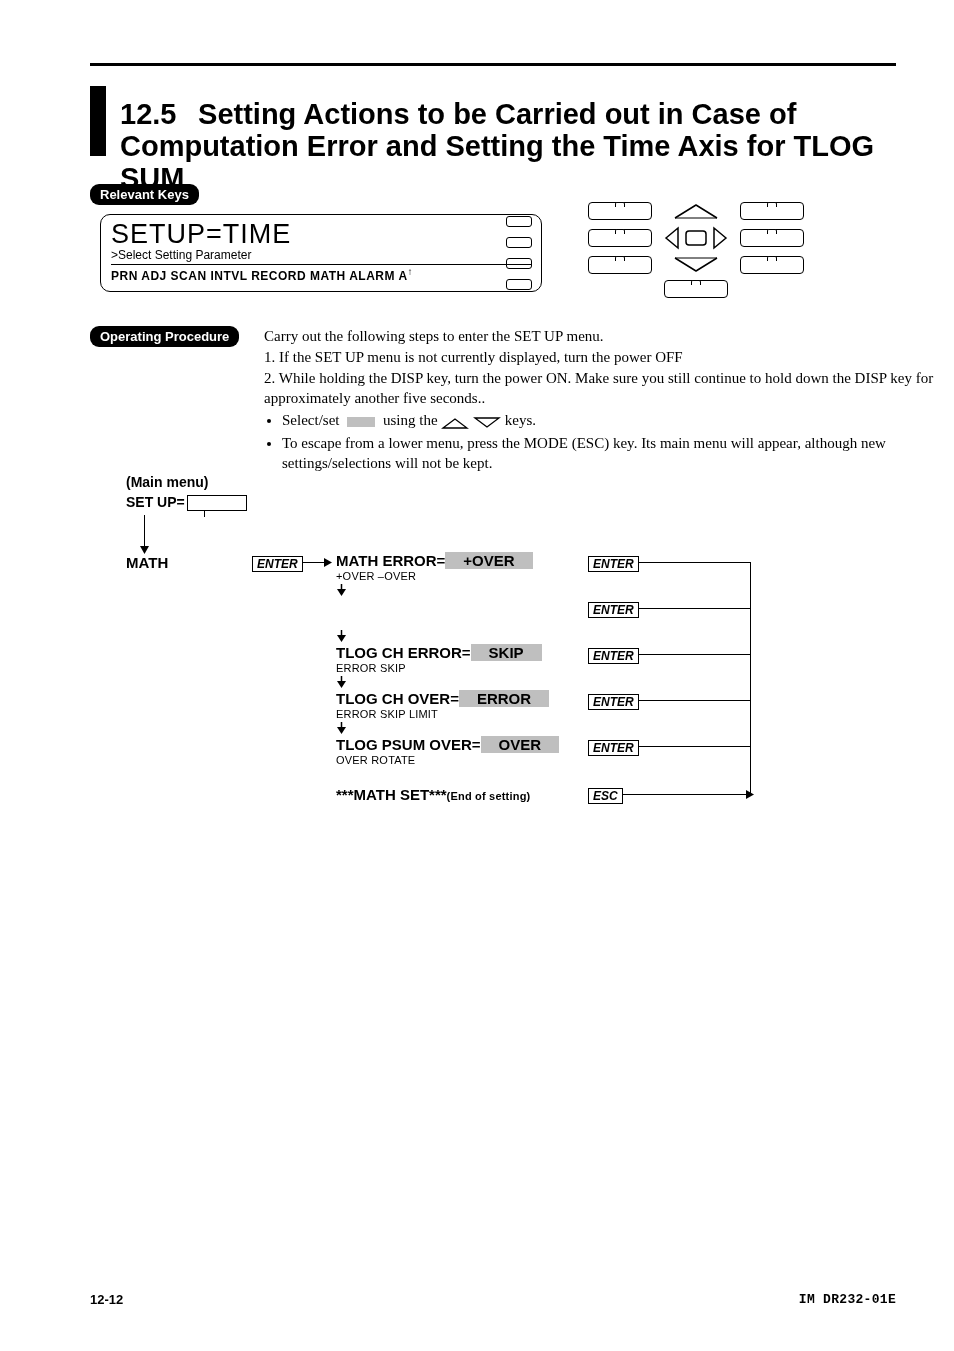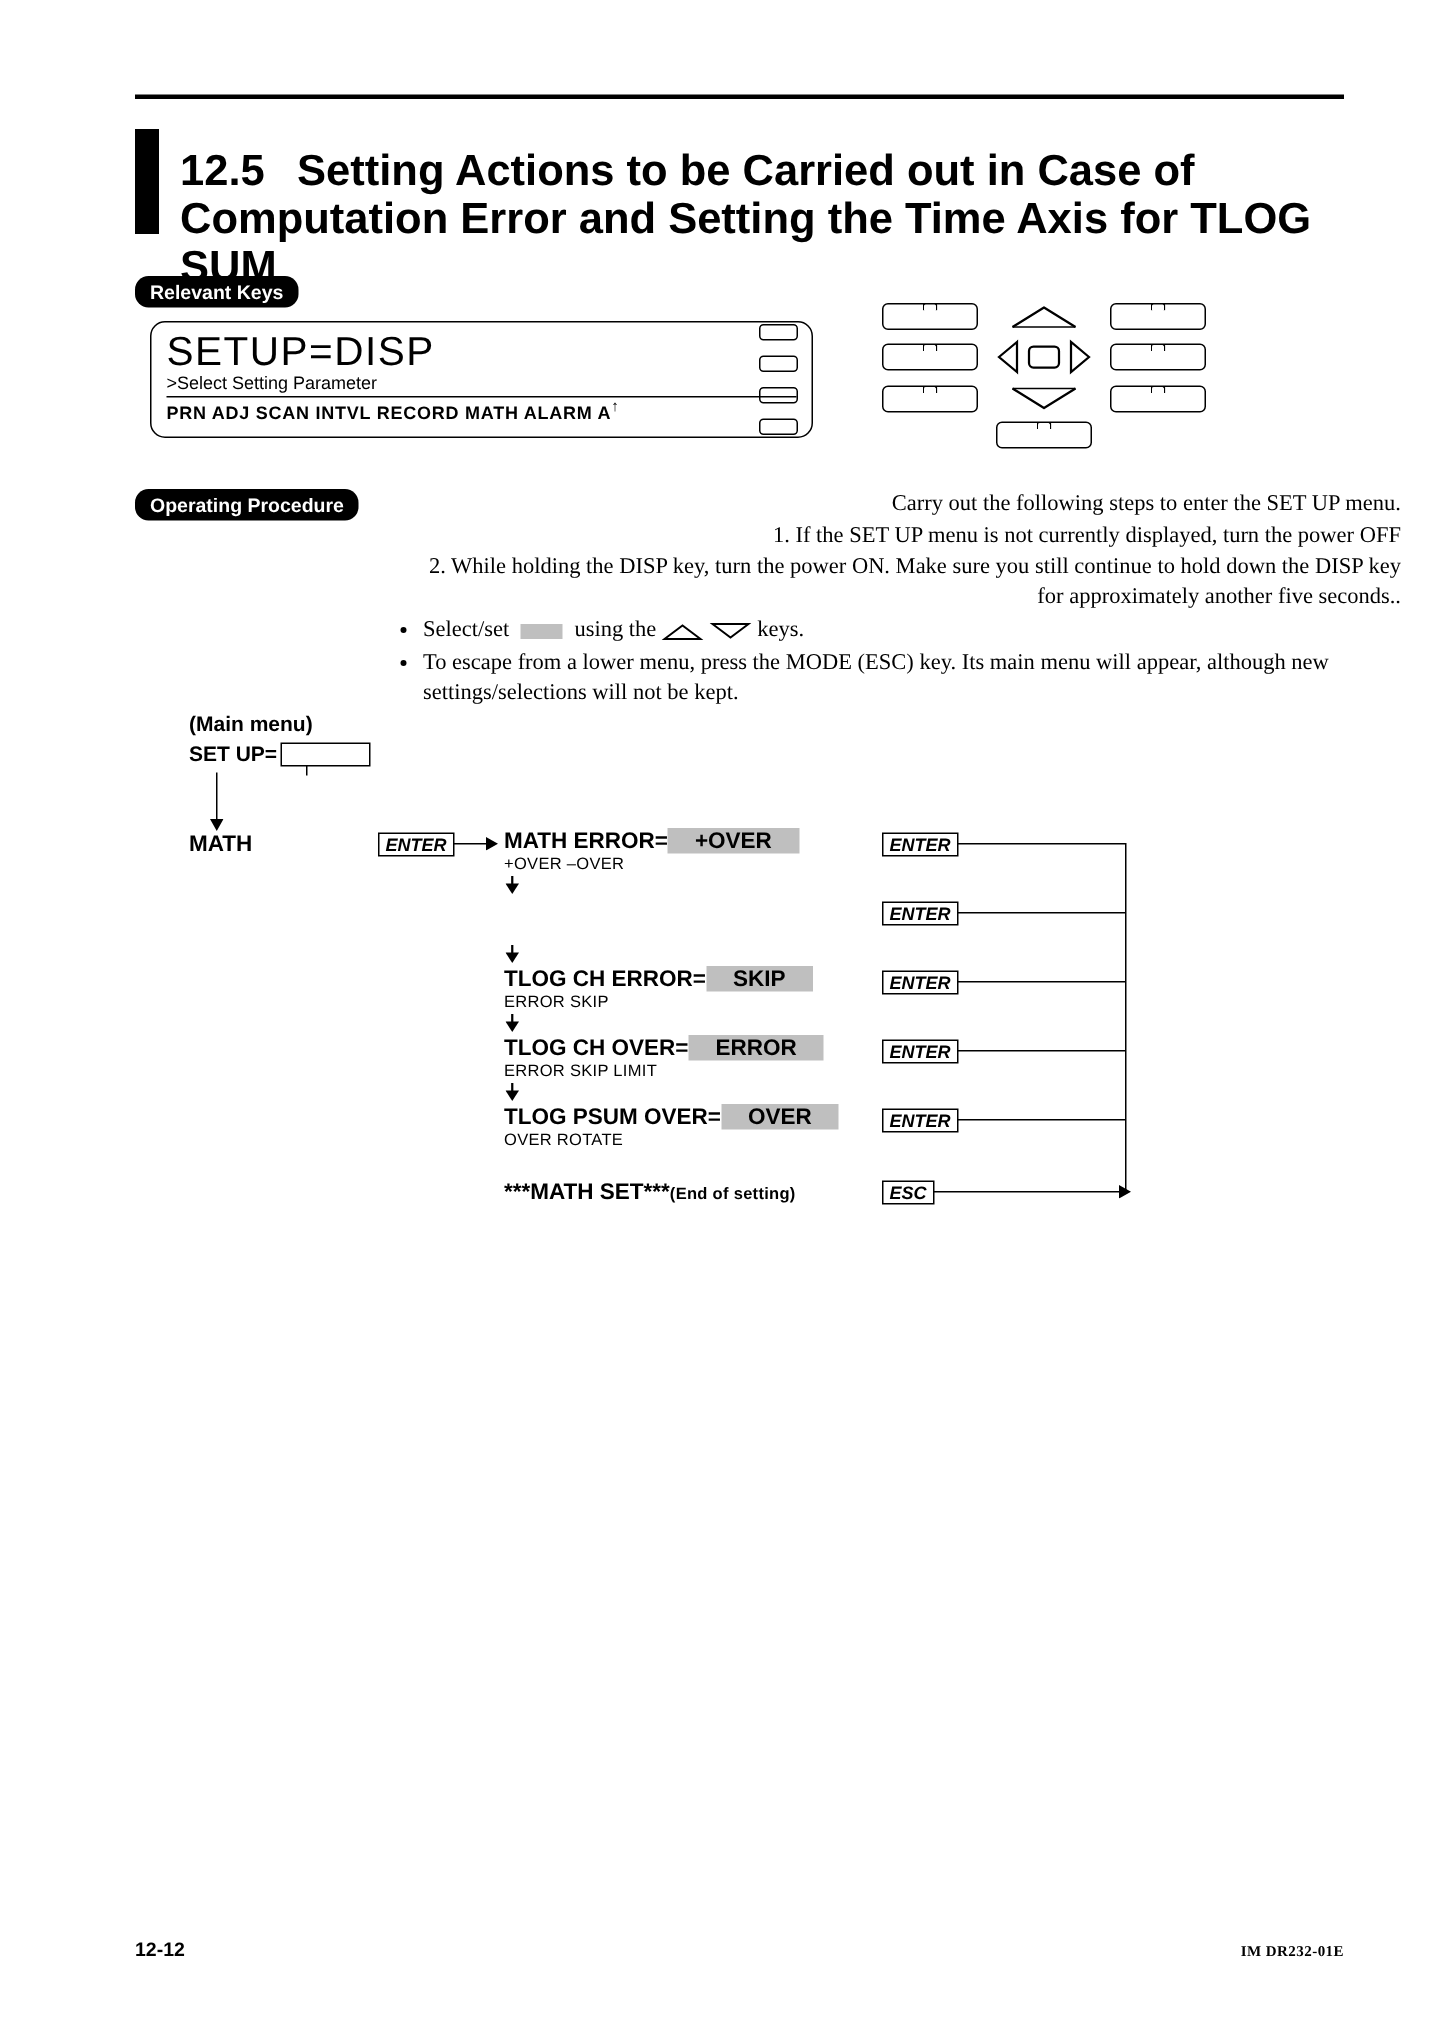--- a/index.html
+++ b/index.html
@@ -30,21 +30,21 @@
   .keypad { position: absolute; left: 582px; top: 201px; }
   .keypad table { border-collapse: separate; border-spacing: 0; }
   .keypad td { padding: 0; vertical-align: middle; text-align: center; }
   .kw { width: 76px; } .kh { height: 24px; }
   .key { display:inline-block; border:1px solid #000; border-radius:4px; position:relative; }
   .key-wide { width: 62px; height: 16px; }
   .key-wide .notch { position:absolute; left:50%; top:-1px; width:8px; height:4px; border:1px solid #000; border-bottom:none; background:#fff; transform:translateX(-50%); border-radius:2px 2px 0 0; }
 
   .op-row { position: absolute; left: 90px; top: 326px; right: 20px; }
   .op-text { position: absolute; left: 264px; top: 326px; right: 20px; font-size: 15px; line-height: 20px; }
-  .op-text .step { margin: 0 0 1px 16px; text-align: right; }
+  .op-text .step { margin: 0 0 1px 0; }
   .op-text ul { margin: 2px 0 0 0; padding: 0 0 0 18px; }
   .op-text li { margin: 0 0 1px 0; }
   .cursor-box { display:inline-block; width:28px; height:10px; background:#bfbfbf; vertical-align:middle; margin: 0 4px; }
   .mini-up, .mini-down { display:inline-block; vertical-align:middle; }
   .mini-up svg, .mini-down svg { display:inline-block; vertical-align:middle; }
 
   .flow { position: absolute; left: 90px; top: 474px; right: 20px; font-family: Helvetica, Arial, sans-serif; margin-left: 36px; }
   .flow .mm { font-weight:700; font-size:14px; }
   .flow .setup { font-weight:700; font-size:14px; margin-top:4px; }
   .flow .setup .box { display:inline-block; width:58px; height:14px; border:1px solid #000; vertical-align:middle; margin-left:2px; position:relative; }
@@ -57,39 +57,39 @@
   .flow .enter { display:inline-block; border:1.5px solid #000; font-style: italic; font-weight:700; font-family: Helvetica, Arial, sans-serif; font-size:12px; padding: 0 4px; line-height:14px; }
   .flow .esc { display:inline-block; border:1.5px solid #000; font-style: italic; font-weight:700; font-family: Helvetica, Arial, sans-serif; font-size:12px; padding: 0 4px; line-height:14px; }
   .flow .row { position:absolute; }
   .flow .param { font-weight:700; font-size:15px; }
   .flow .param .hl { background:#bfbfbf; padding:0 18px; }
   .flow .opts { font-size:11px; font-weight:400; margin-top:1px; letter-spacing:0.2px; }
   .flow .hline { position:absolute; height:1px; background:#000; }
   .flow .vline { position:absolute; width:1px; background:#000; }
 
   .footer-page { position:absolute; left: 90px; bottom: 44px; font-family: Helvetica, Arial, sans-serif; font-weight:700; font-size:13px; }
-  .footer-doc { position:absolute; right: 58px; bottom: 44px; font-family: Liberation Serif, serif; font-weight:700; font-size:10px; letter-spacing:0.3px; }
+  .footer-doc { position:absolute; right: 58px; bottom: 44px; font-family: Liberation Mono, monospace; font-weight:700; font-size:13px; letter-spacing:0.3px; }
 </style>
 </head>
 <body>
 
 <div class="page">
   <div class="toprule"></div>
   <div class="sectnum-bar"></div>
   <div class="heading">
     <span class="num">12.5</span>
     <span class="title">Setting Actions to be Carried out in Case of Computation Error and Setting the Time Axis for TLOG SUM</span>
   </div>
 
   <div class="rk-row">
     <span class="labelpill"><span class="shadow"></span><span>Relevant Keys</span></span>
   </div>
 
   <div class="lcd-wrap">
-    <div class="lcd-title">SETUP=DISP</div>
+    <div class="lcd-title">SETUP=TIME</div>
     <div class="lcd-sub">&gt;Select Setting Parameter</div>
     <div class="lcd-divider"></div>
     <div class="lcd-menu"><span>PRN ADJ   SCAN INTVL   RECORD   MATH   ALARM   A</span><sup>↑</sup></div>
   </div>
 
   <div class="side-btns">
     <span class="btn"></span>
     <span class="btn"></span>
     <span class="btn"></span>
     <span class="btn"></span>

